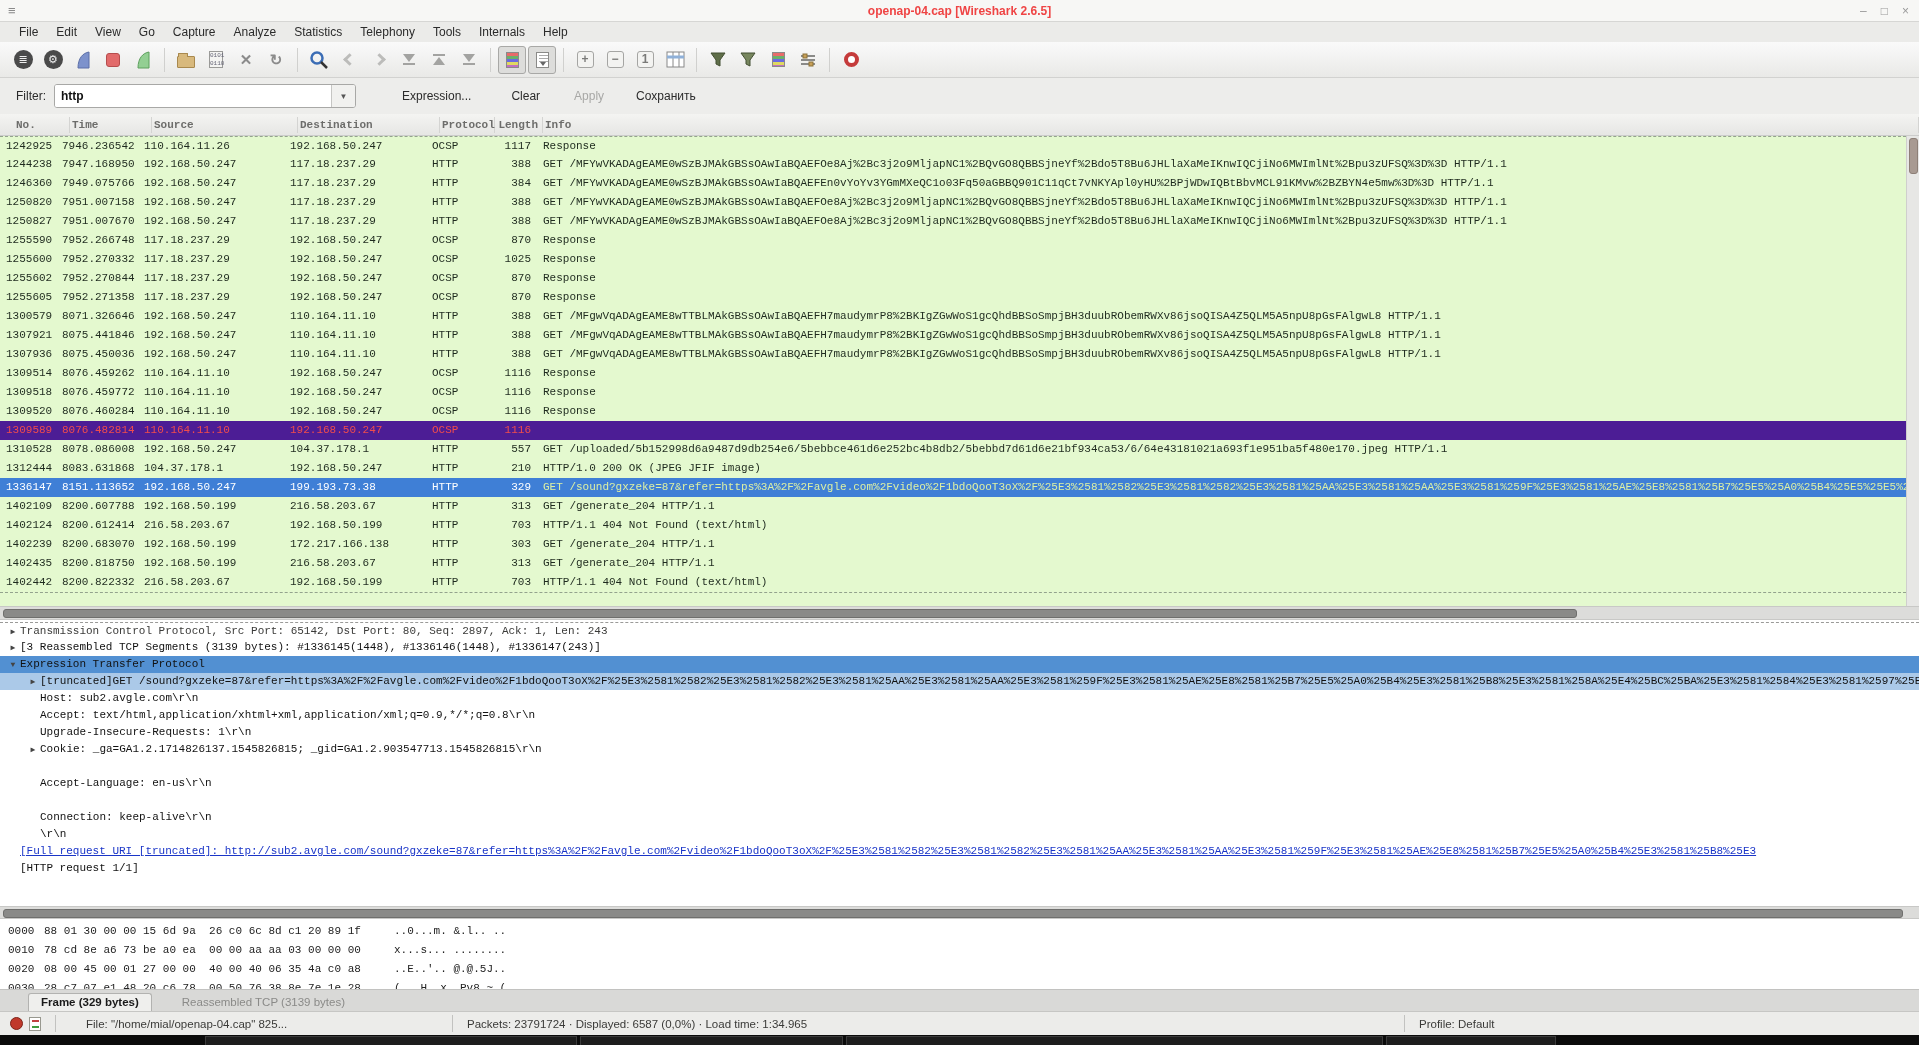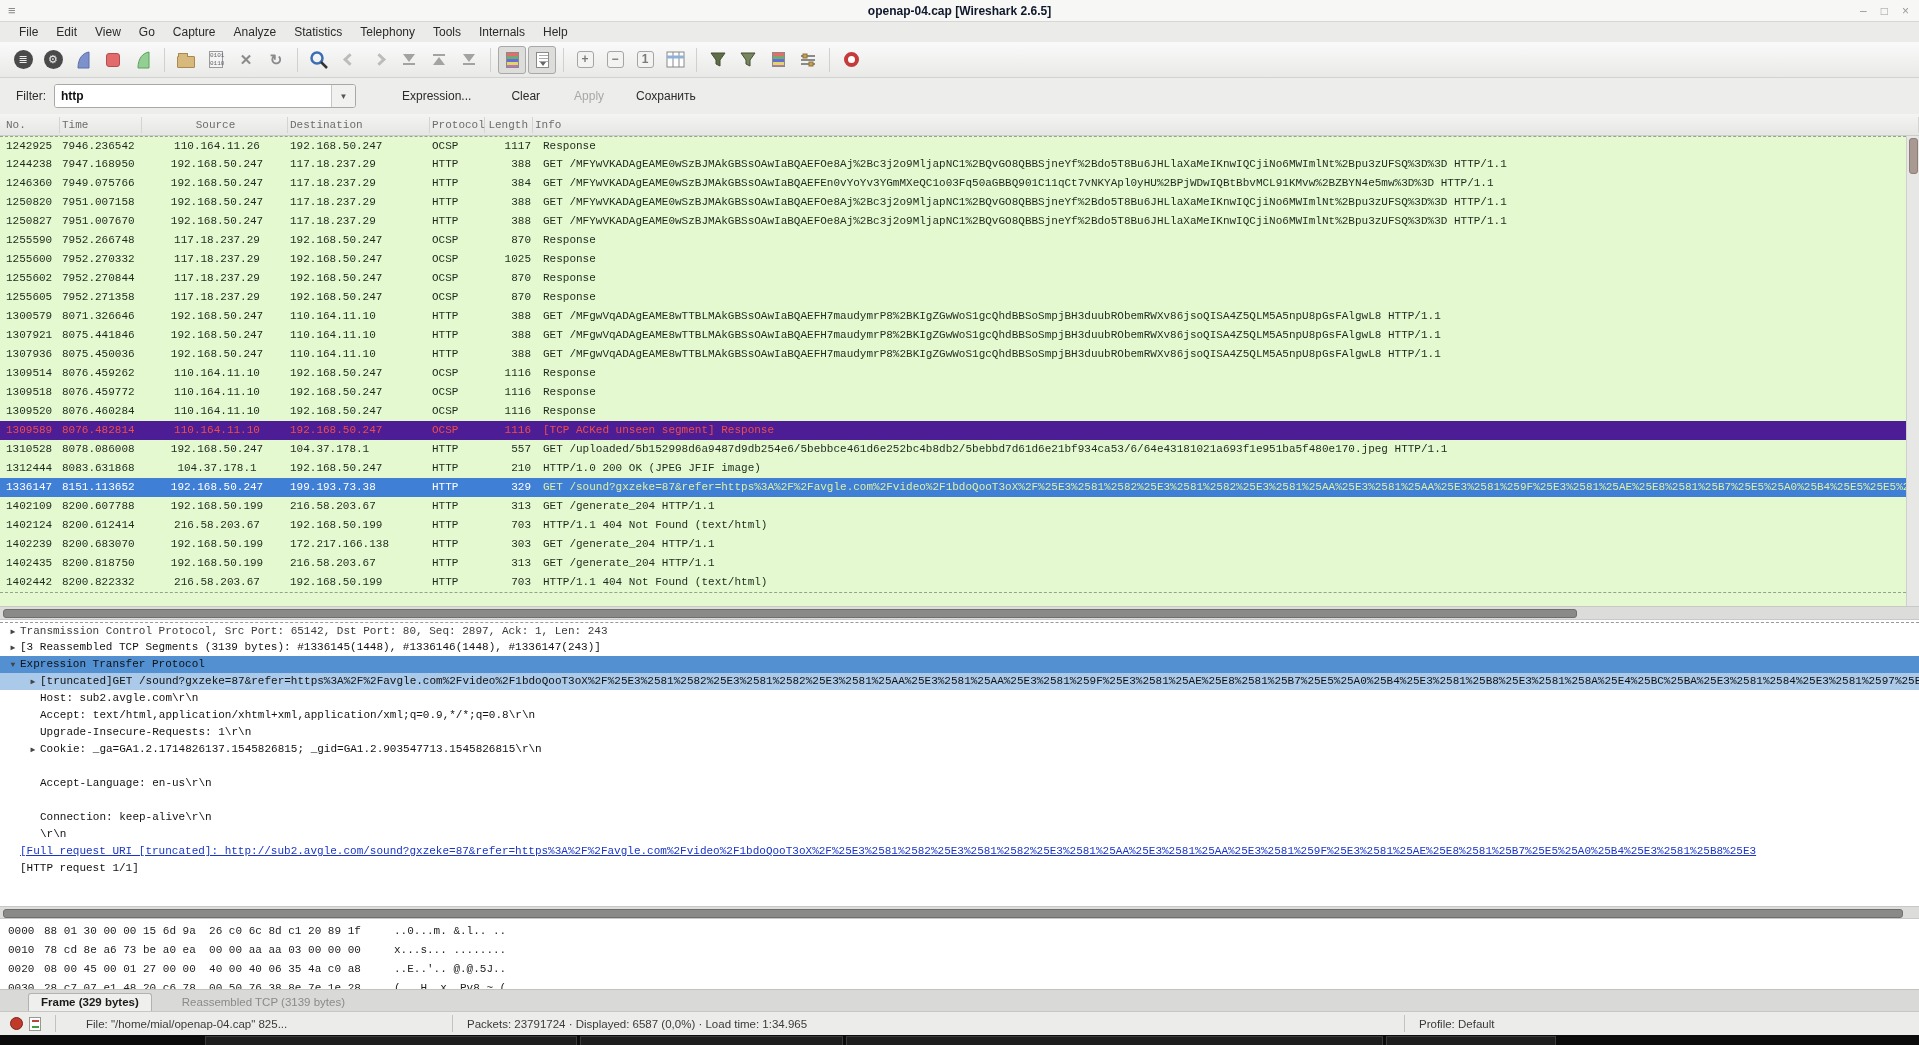--- a/index.html
+++ b/index.html
@@ -5,21 +5,21 @@
   * { margin:0; padding:0; box-sizing:border-box; }
   html,body { width:1919px; height:1045px; overflow:hidden; background:#ededeb;
     font-family:"Liberation Sans", sans-serif; }
   .window { width:1919px; height:1045px; display:flex; flex-direction:column; background:#ededeb; }
 
   
   .titlebar { height:22px; background:#f7f7f5; border-bottom:1px solid #d6d6d4;
     display:flex; align-items:center; position:relative; flex:0 0 22px; }
   .tb-menu { margin-left:8px; color:#8a8a8a; font-size:13px; line-height:1; }
   .tb-title { position:absolute; left:0; right:0; text-align:center; font-size:12px;
-    font-weight:bold; color:#0f172a; }
+    font-weight:bold; color:#ef4444; }
   .tb-controls { margin-left:auto; margin-right:10px; display:flex; gap:14px; z-index:2; }
   .tb-controls span { color:#9a9a9a; font-size:12px; line-height:1; cursor:default; }
 
   
   .menubar { height:20px; background:#ebebe9; display:flex; align-items:center;
     padding-left:10px; gap:0; flex:0 0 20px; }
   .menu-item { font-size:12px; color:#2b2b2b; padding:2px 9px; }
 
   
   .toolbar { height:36px; background:linear-gradient(#fafafa,#e9e9e7);
@@ -65,25 +65,25 @@
   .f-input-wrap { margin-left:8px; display:flex; align-items:stretch; height:24px; width:302px;
     border:1px solid #a8a8a6; border-radius:3px; background:#fff; overflow:hidden; }
   .f-input { flex:1; border:none; outline:none; padding:0 6px; font-size:12px; font-weight:bold;
     color:#111; font-family:"Liberation Sans",sans-serif; }
   .f-drop { width:24px; background:#f1f1ef; border-left:1px solid #c6c6c4; display:flex;
     align-items:center; justify-content:center; font-size:8px; color:#555; }
   .f-btn { font-size:12px; color:#2b2b2b; padding:3px 6px; }
   .f-btn.disabled { color:#a8a8a6; }
   .pkt-header { height:22px; background:linear-gradient(#f4f4f2,#e6e6e4); border-bottom:1px solid #cccccb;
     display:flex; align-items:center; font-size:11px; color:#6d6d6b; flex:0 0 22px;
-    font-family:"Liberation Mono",monospace; padding-left:4px; }
+    font-family:"Liberation Mono",monospace; padding-left:14px;font-weight:bold; }
   .pkt-header span { border-right:1px solid #d4d4d2; height:16px; line-height:16px; padding-left:2px; }
   .c-no { width:56px; flex:0 0 56px; }
   .c-time { width:82px; flex:0 0 82px; }
-  .c-src { width:146px; flex:0 0 146px;text-align:center; }
+  .c-src { width:146px; flex:0 0 146px; }
   .c-dst { width:142px; flex:0 0 142px; }
   .c-proto { width:55px; flex:0 0 55px; }
   .c-len { width:48px; flex:0 0 48px; text-align:right; padding-right:4px; }
   .c-info { flex:1 1 auto; padding-left:8px; overflow:hidden; }
   .pkt-area { height:470px; flex:0 0 470px; position:relative; background:#e4f9cf; overflow:hidden; }
   .pkt-list { position:absolute; left:0; top:0; right:13px; bottom:0; overflow:hidden; }
   .prow { display:flex; height:19px; line-height:19px; font-size:11px; color:#1e2a1e;
     font-family:"Liberation Mono","DejaVu Sans Mono",monospace; white-space:nowrap;
     padding-left:6px; background:#e4f9cf; }
   .prow:first-child { border-top:1px dashed #93a38d; }
@@ -454,21 +454,20 @@
           <span class="c-len">1116</span>
           <span class="c-info">Response</span>
         </div>
         <div class="prow dark">
           <span class="c-no">1309589</span>
           <span class="c-time">8076.482814</span>
           <span class="c-src">110.164.11.10</span>
           <span class="c-dst">192.168.50.247</span>
           <span class="c-proto">OCSP</span>
           <span class="c-len">1116</span>
-          <span class="c-info">[TCP ACKed unseen segment] Response</span>
         </div>
         <div class="prow g">
           <span class="c-no">1310528</span>
           <span class="c-time">8078.086008</span>
           <span class="c-src">192.168.50.247</span>
           <span class="c-dst">104.37.178.1</span>
           <span class="c-proto">HTTP</span>
           <span class="c-len">557</span>
           <span class="c-info">GET /uploaded/5b152998d6a9487d9db254e6/5bebbce461d6e252bc4b8db2/5bebbd7d61d6e21bf934ca53/6/64e43181021a693f1e951ba5f480e170.jpeg HTTP/1.1</span>
         </div>

